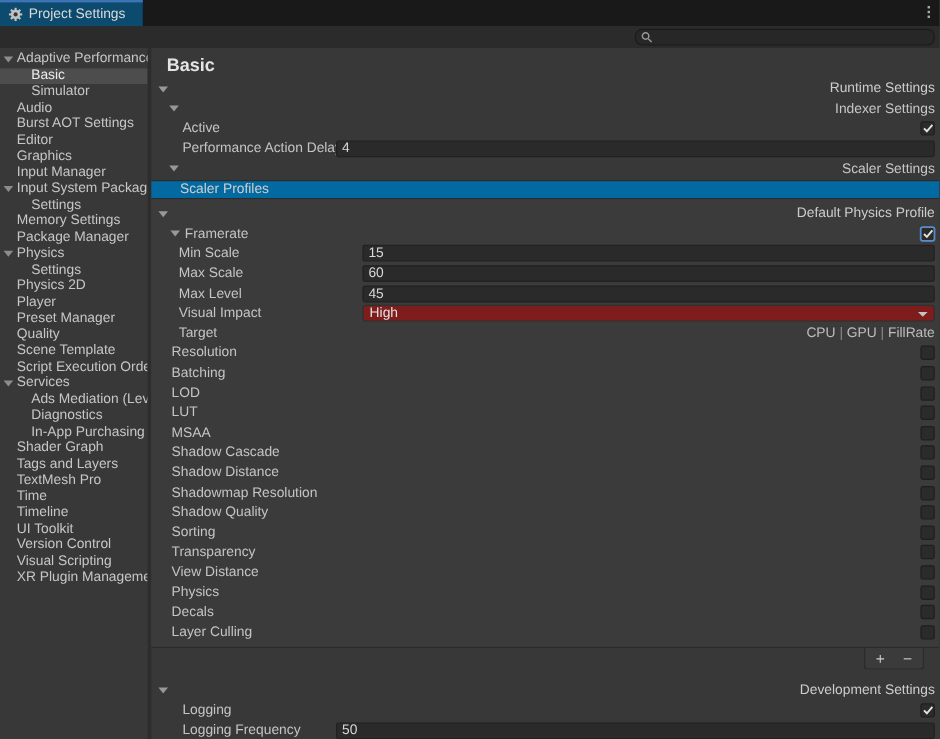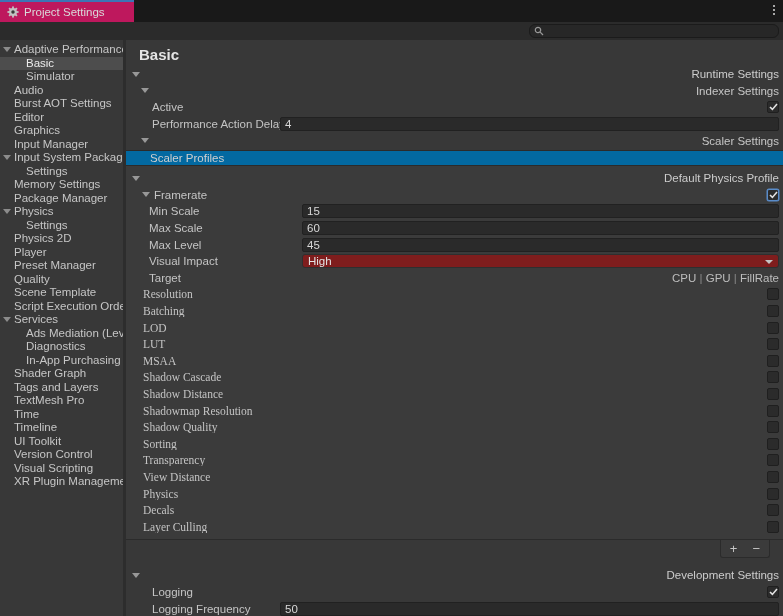--- a/index.html
+++ b/index.html
@@ -1,21 +1,21 @@
 <!DOCTYPE html>
 <html><head>
 <meta charset="utf-8">
 <style>
   * { margin:0; padding:0; box-sizing:border-box; }
   html,body { width:783px; height:616px; overflow:hidden; }
   body { background:#383838; font-family:"Liberation Sans",sans-serif; font-size:11.5px; color:#C8C8C8; position:relative; }
 
   
   .tabbar { height:22px; background:#191919; display:flex; align-items:flex-end; position:relative; }
-  .tab { height:22px; background:#be185d; border-top:2px solid #3D74B5; display:flex; align-items:center; gap:5px; padding:0 29px 0 7px; color:#DADADA; }
+  .tab { height:22px; background:#0c4a6e; border-top:2px solid #3D74B5; display:flex; align-items:center; gap:5px; padding:0 14px 0 7px; color:#DADADA; }
   .kebab { position:absolute; right:8px; top:5px; display:flex; flex-direction:column; gap:2px; cursor:pointer; }
   .kebab i { width:2px; height:2px; background:#A8A8A8; display:block; }
 
   
   .toolbar { height:18px; background:#2B2B2B; position:relative; }
   .searchbox { position:absolute; right:4px; top:2px; width:250px; height:14px; background:#272727; border:1px solid #1B1B1B; border-radius:6px; display:flex; align-items:center; padding:0 4px; }
   .searchbox input { flex:1; background:transparent; border:none; outline:none; color:#D6D6D6; font:11px "Liberation Sans",sans-serif; padding-left:3px; min-width:0; }
 
   
   .content { display:flex; height:576px; }
@@ -30,21 +30,21 @@
   
   .main { flex:1; position:relative; overflow:hidden; }
   .page-title { height:26px; padding:6px 0 0 13px; font-size:15px; font-weight:bold; color:#E4E4E4; }
   .row { display:flex; align-items:center; height:16.6px; padding-right:4px; position:relative;justify-content:space-between; }
   .tri-i { width:0; height:0; border-left:4.5px solid transparent; border-right:4.5px solid transparent; border-top:5px solid #989898; display:inline-block; margin-right:4px; flex:0 0 auto; }
   .sec1 { padding-left:6px; color:#CCCCCC; }
   .sec2 { padding-left:15px; color:#C6C6C6; }
   .lbl { display:flex; align-items:center; flex:0 0 auto; white-space:nowrap; overflow:hidden; color:#C4C4C4; }
   .lbl.o  { width:154px; padding-left:26px; }
   .lbl.i3 { width:176px; padding-left:23px; }
-  .lbl.i2 { width:160px; padding-left:17px;font-family:Liberation Serif, serif; }
+  .lbl.i2 { width:160px; padding-left:17px; }
   .lbl.f  { width:158px; padding-left:16px; }
 
   .cb { width:12px; height:12px; background:#2B2B2B; border:1px solid #1F1F1F; border-radius:2px; display:flex; align-items:center; justify-content:center; flex:0 0 auto; }
   .cb svg { display:none; }
   .cb.checked svg { display:block; }
   .cb.focus { border-color:#5A8CC9; box-shadow:0 0 0 0.5px #5A8CC9; }
 
   .tfield { flex:1; height:14px; background:#2A2A2A; border:1px solid #212121; border-radius:2px; color:#D8D8D8; font:11.5px "Liberation Sans",sans-serif; padding:0 4px; outline:none; min-width:0; }
   .dropdown { flex:1; height:14px; background:#7f1d1d; border:1px solid #2F2F2F; border-radius:3px; display:flex; align-items:center; padding:0 5px; color:#E2E2E2; position:relative; cursor:default; }
   .dd-arrow { position:absolute; right:5px; top:4.5px; width:0; height:0; border-left:4px solid transparent; border-right:4px solid transparent; border-top:4px solid #C4C4C4; }

